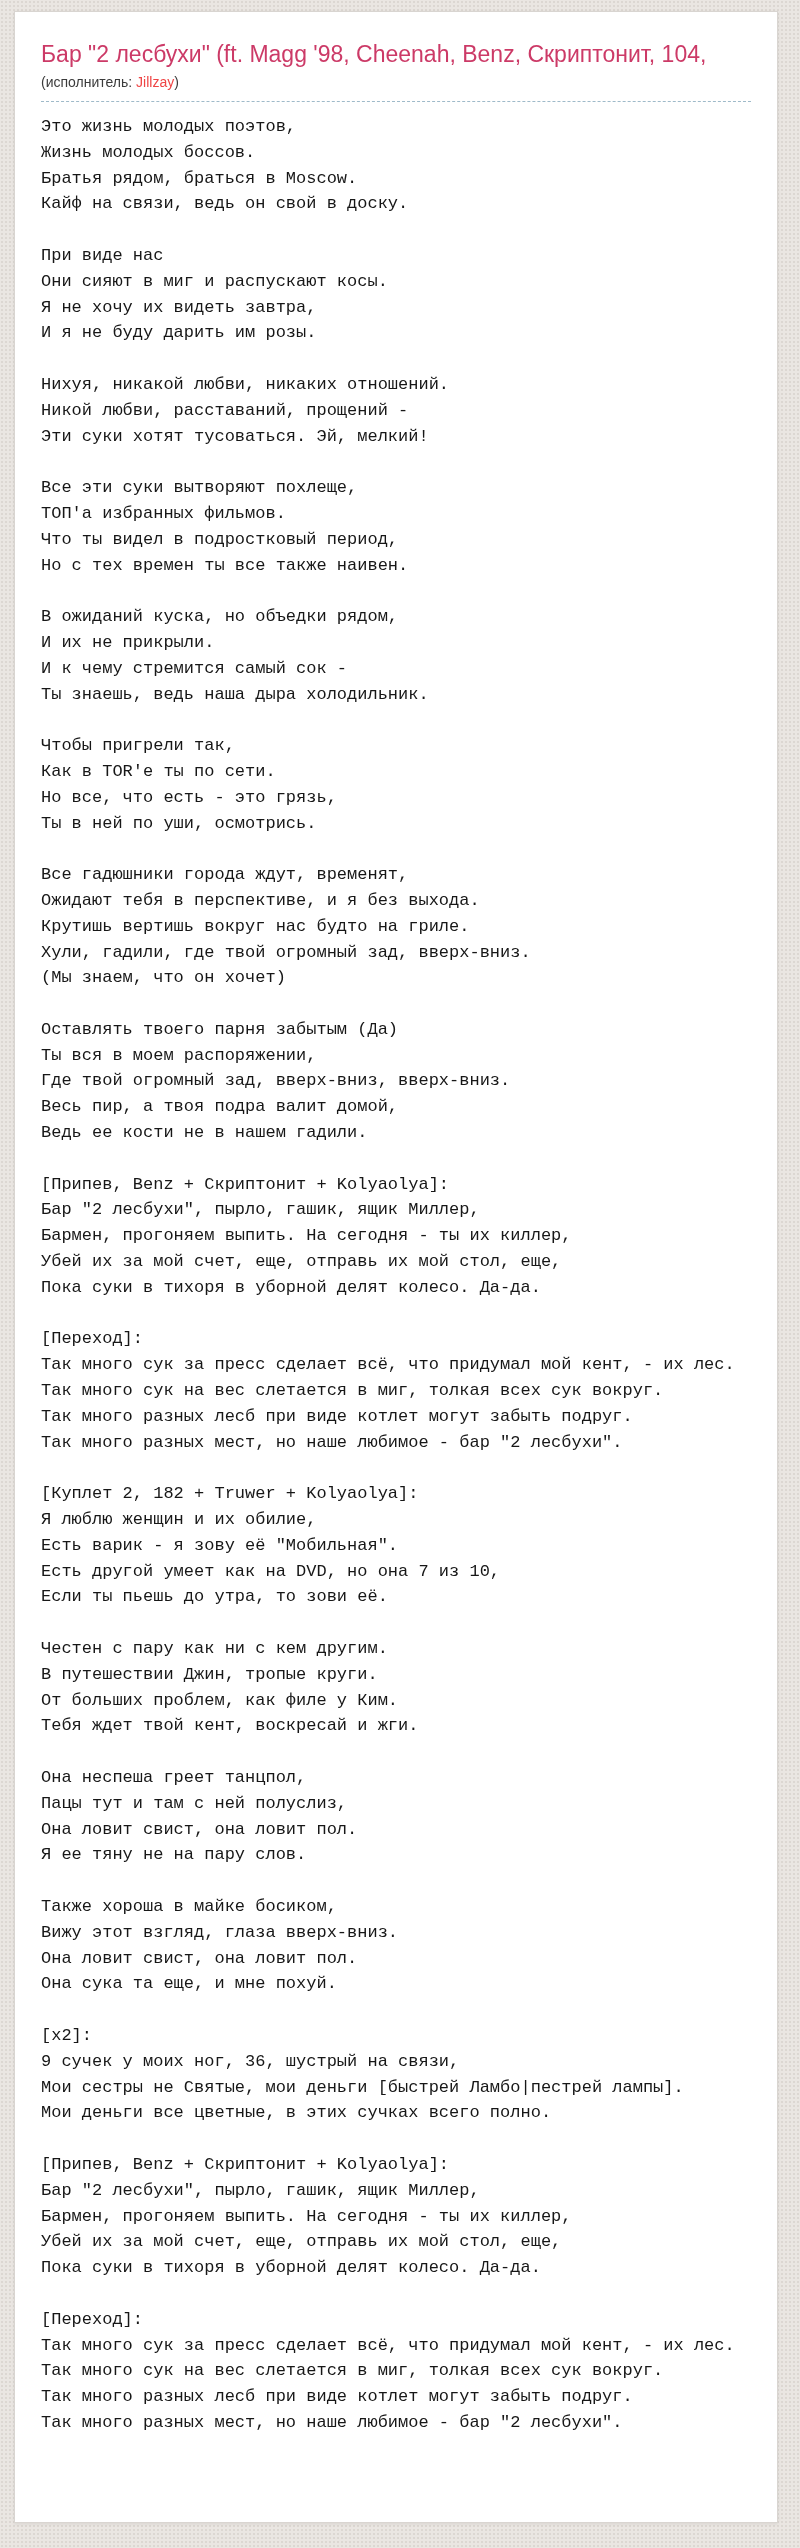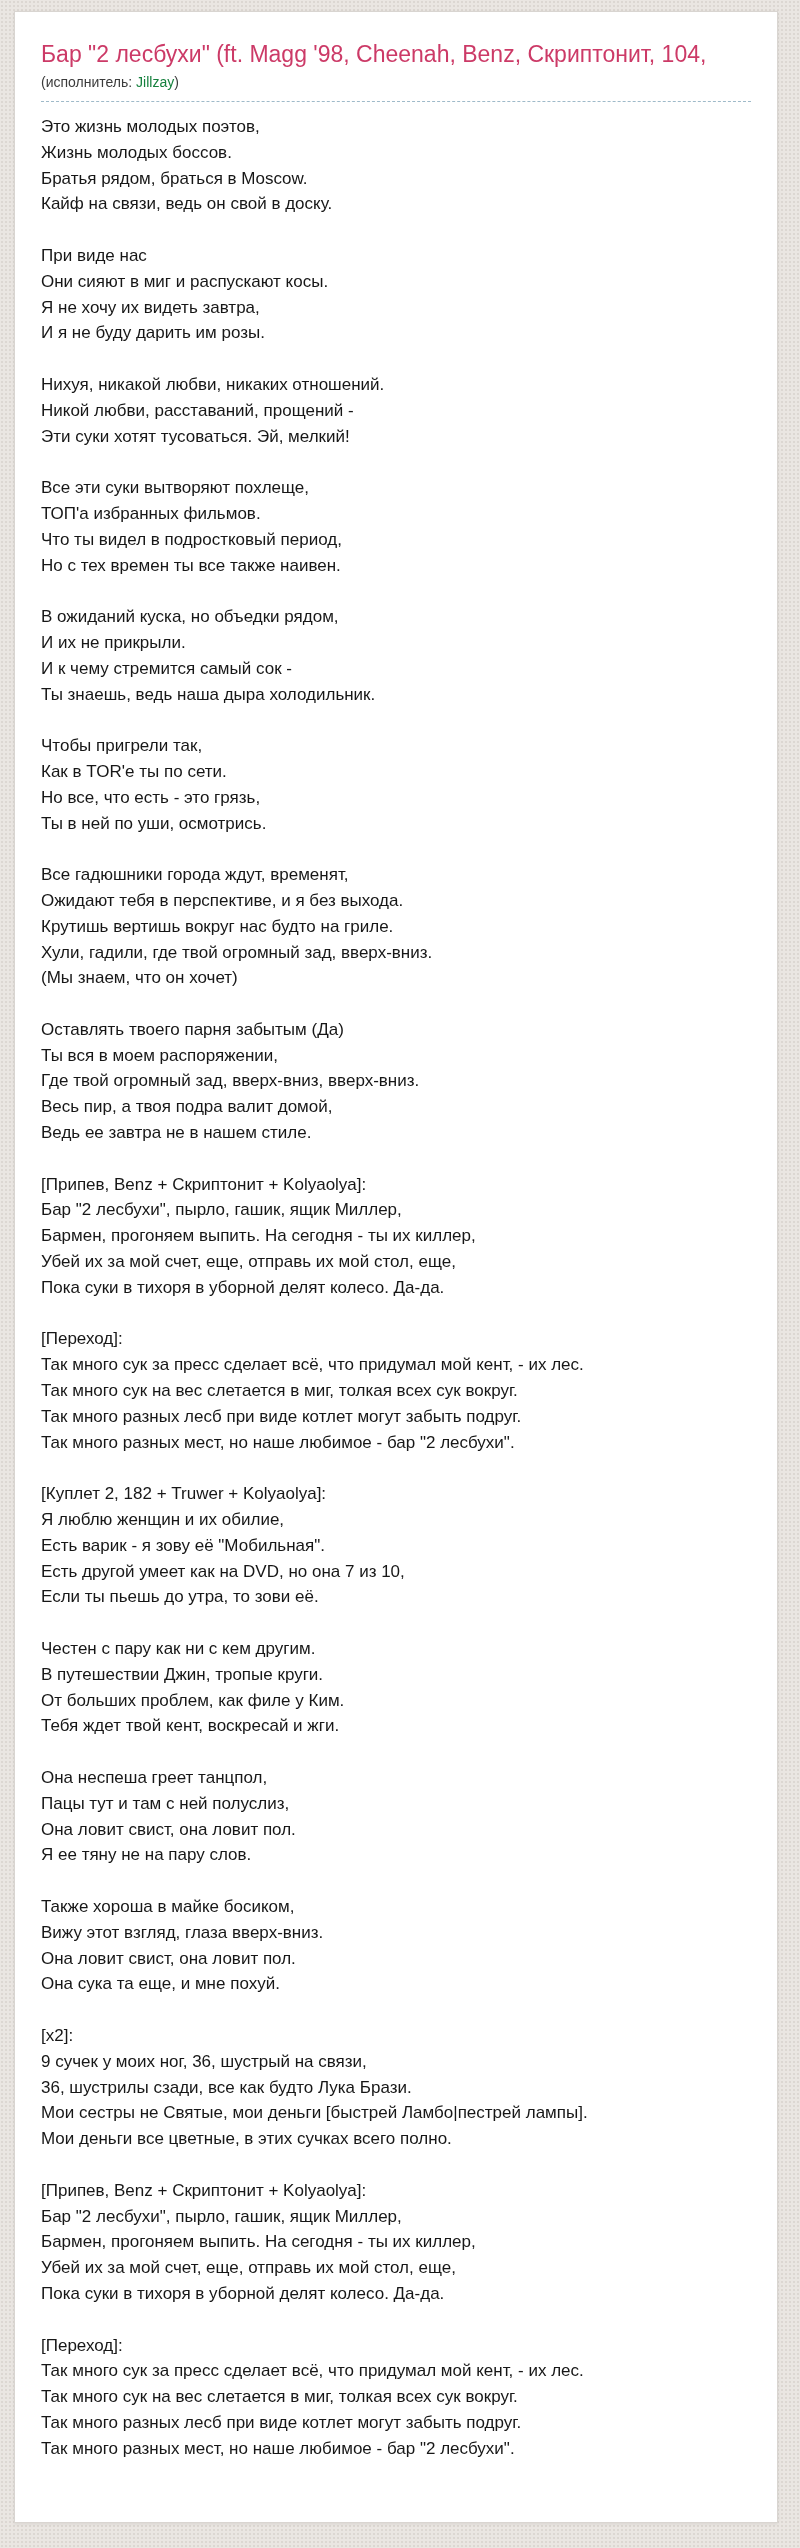--- a/index.html
+++ b/index.html
@@ -36,31 +36,31 @@
   }
   .performer {
     margin-top: 6px;
     font-size: 14px;
     line-height: 17px;
     color: #3b3b3b;
     padding-bottom: 10px;
     border-bottom: 1px dashed #9fbac9;
   }
   .performer a {
-    color: #15803d;
+    color: #ef4444;
     text-decoration: none;
     cursor: pointer;
   }
   .lyrics {
     margin-top: 12px;
     font-size: 17px;
     line-height: 25.8px;
     color: #171717;
   }
-  .stanza { margin-bottom: 25.8px; }
+  .stanza { margin-bottom: 25.8px; font-family: Liberation Mono, monospace; }
   .line { white-space: nowrap; }
 </style>
 </head>
 <body>
 
 <div class="card">
   <div>
     <h1 class="title">Бар "2 лесбухи" (ft. Magg '98, Cheenah, Benz, Скриптонит, 104,</h1>
     <div class="performer"><span>(исполнитель: </span><a href="#">Jillzay</a><span>)</span></div>
   </div>
@@ -105,21 +105,21 @@
         <div class="line">Ожидают тебя в перспективе, и я без выхода.</div>
         <div class="line">Крутишь вертишь вокруг нас будто на гриле.</div>
         <div class="line">Хули, гадили, где твой огромный зад, вверх-вниз.</div>
         <div class="line">(Мы знаем, что он хочет)</div>
       </div>
       <div class="stanza">
         <div class="line">Оставлять твоего парня забытым (Да)</div>
         <div class="line">Ты вся в моем распоряжении,</div>
         <div class="line">Где твой огромный зад, вверх-вниз, вверх-вниз.</div>
         <div class="line">Весь пир, а твоя подра валит домой,</div>
-        <div class="line">Ведь ее завтра не в нашем стиле.</div>
+        <div class="line">Ведь ее кости не в нашем гадили.</div>
       </div>
       <div class="stanza">
         <div class="line">[Припев, Benz + Скриптонит + Kolyaolya]:</div>
         <div class="line">Бар "2 лесбухи", пырло, гашик, ящик Миллер,</div>
         <div class="line">Бармен, прогоняем выпить. На сегодня - ты их киллер,</div>
         <div class="line">Убей их за мой счет, еще, отправь их мой стол, еще,</div>
         <div class="line">Пока суки в тихоря в уборной делят колесо. Да-да.</div>
       </div>
       <div class="stanza">
         <div class="line">[Переход]:</div>
@@ -149,21 +149,20 @@
       </div>
       <div class="stanza">
         <div class="line">Также хороша в майке босиком,</div>
         <div class="line">Вижу этот взгляд, глаза вверх-вниз.</div>
         <div class="line">Она ловит свист, она ловит пол.</div>
         <div class="line">Она сука та еще, и мне похуй.</div>
       </div>
       <div class="stanza">
         <div class="line">[x2]:</div>
         <div class="line">9 сучек у моих ног, 36, шустрый на связи,</div>
-        <div class="line">36, шустрилы сзади, все как будто Лука Брази.</div>
         <div class="line">Мои сестры не Святые, мои деньги [быстрей Ламбо|пестрей лампы].</div>
         <div class="line">Мои деньги все цветные, в этих сучках всего полно.</div>
       </div>
       <div class="stanza">
         <div class="line">[Припев, Benz + Скриптонит + Kolyaolya]:</div>
         <div class="line">Бар "2 лесбухи", пырло, гашик, ящик Миллер,</div>
         <div class="line">Бармен, прогоняем выпить. На сегодня - ты их киллер,</div>
         <div class="line">Убей их за мой счет, еще, отправь их мой стол, еще,</div>
         <div class="line">Пока суки в тихоря в уборной делят колесо. Да-да.</div>
       </div>

